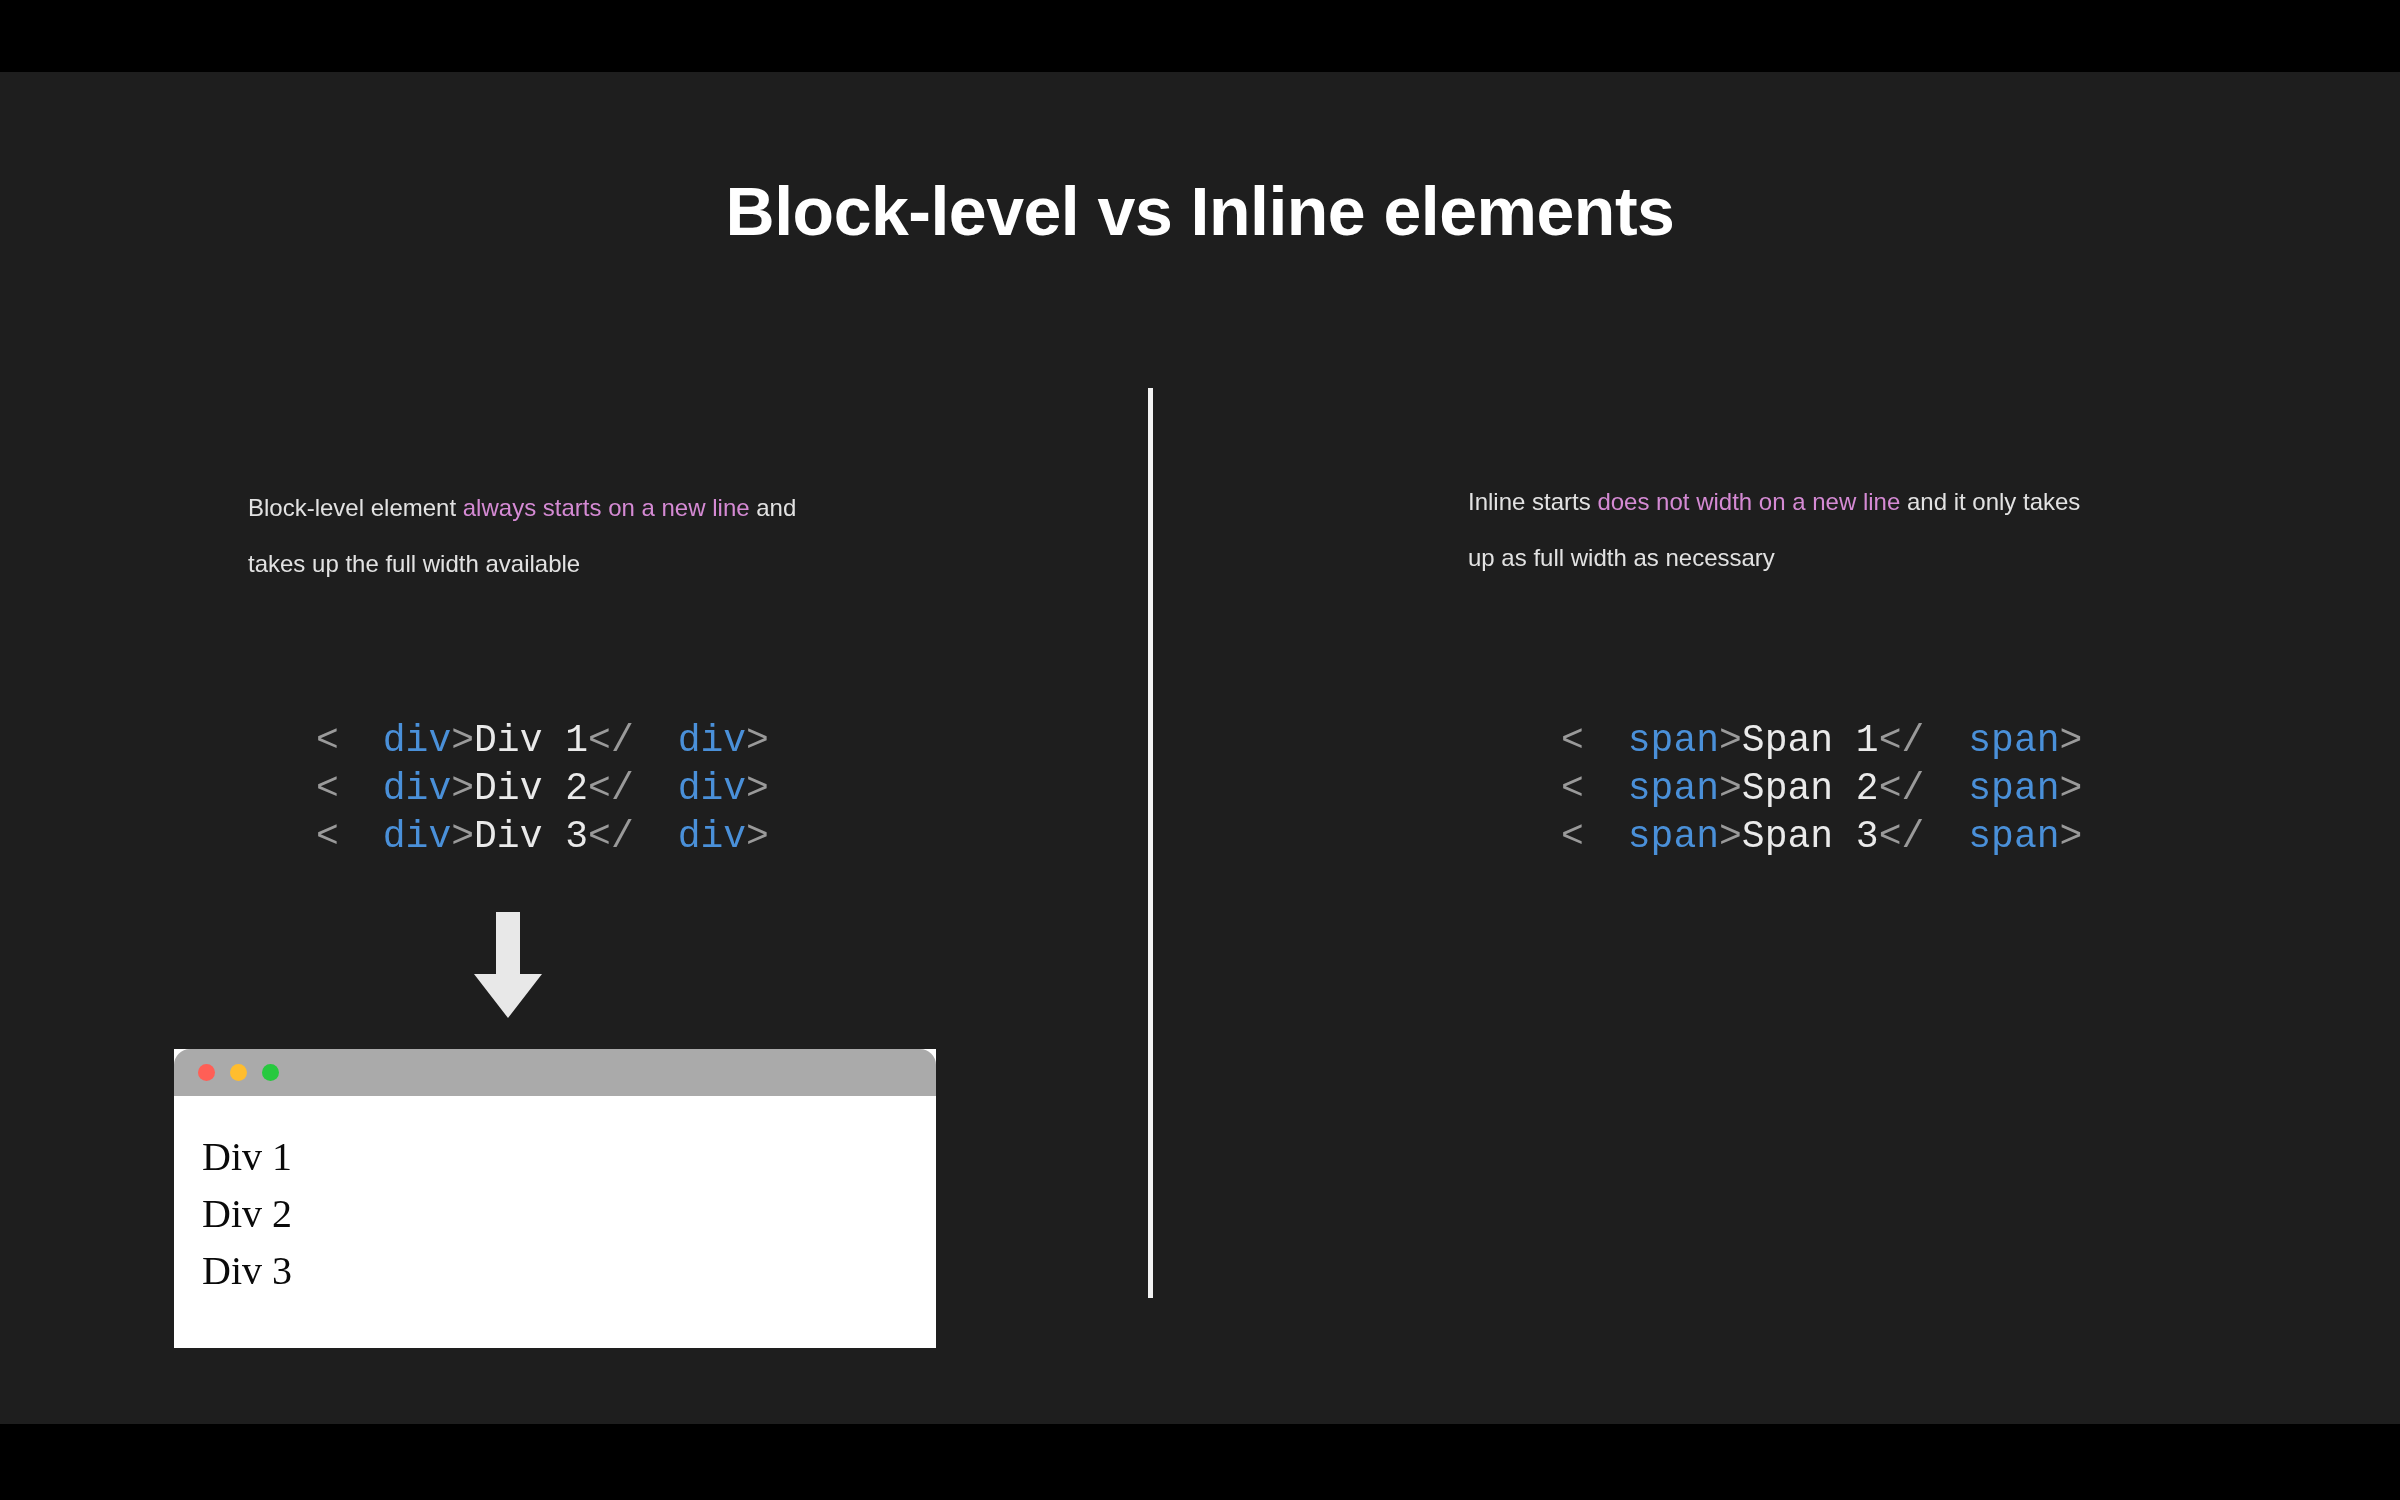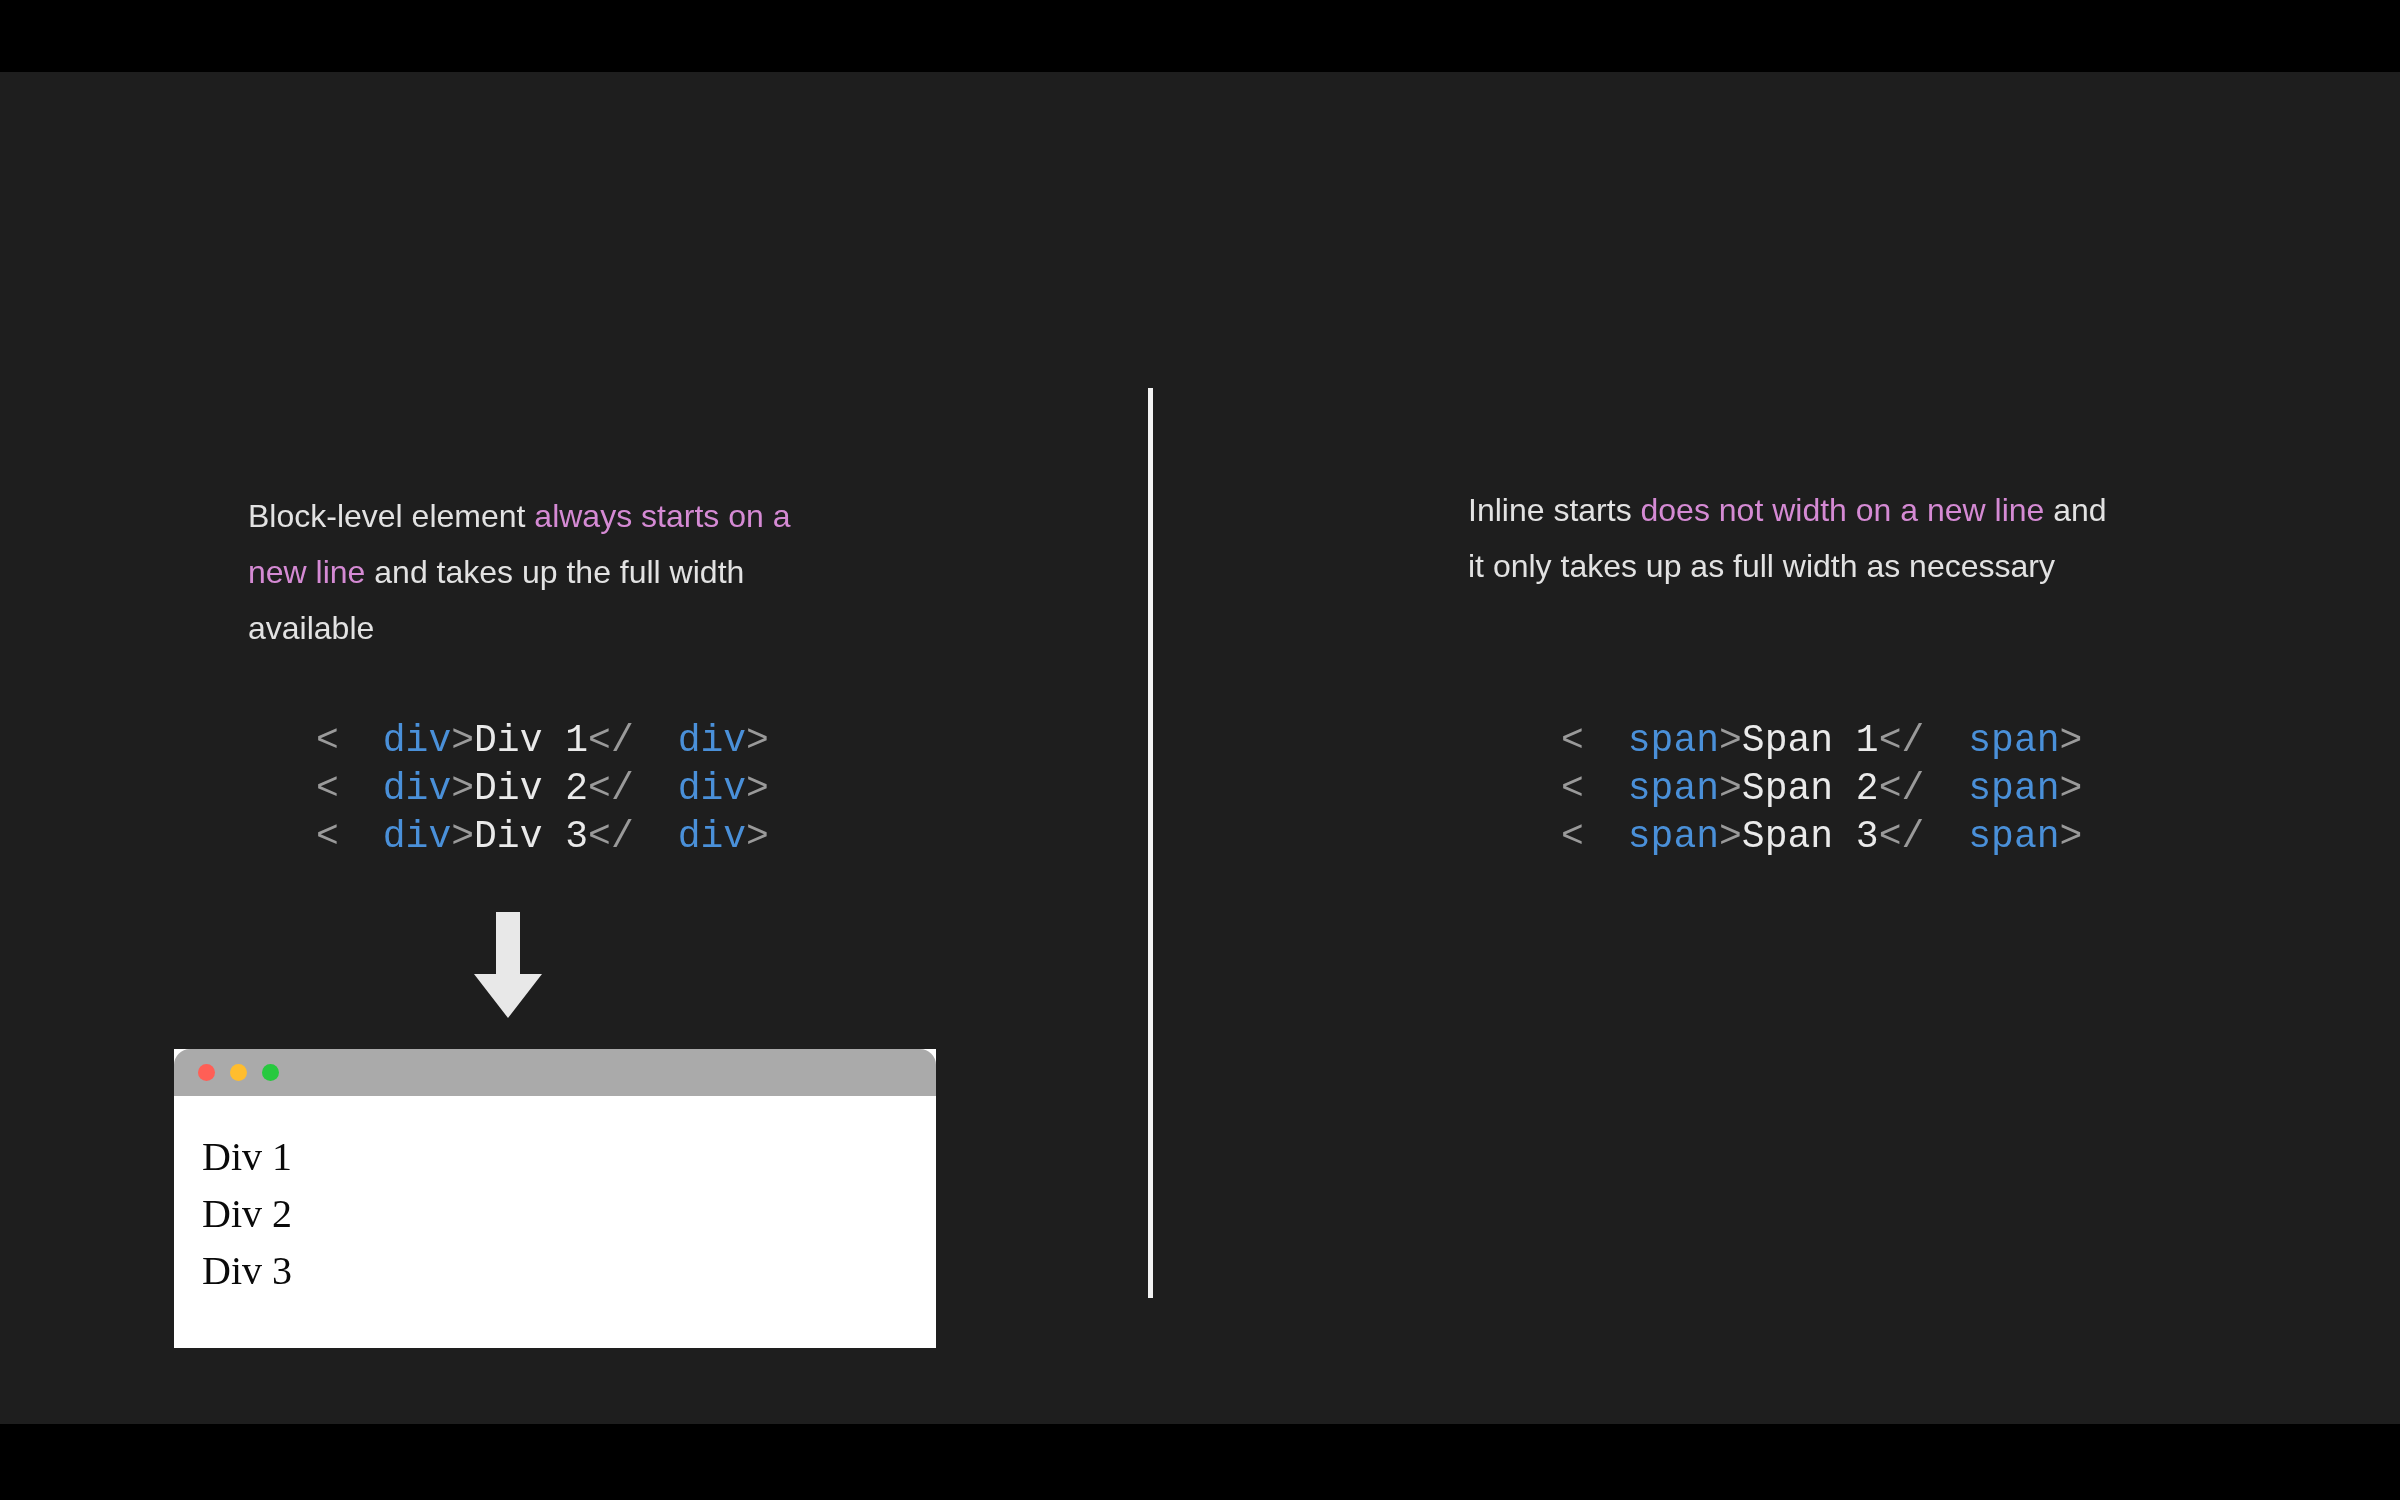--- a/index.html
+++ b/index.html
@@ -72,21 +72,21 @@
   .column {
     position: absolute;
     top: 0;
   }
   #left-column  { left: 0px;    width: 1148px; }
   #right-column { left: 1153px; width: 1247px; }
 
   .lede {
     position: absolute;
     color: #e2e2e2;
-    font-size: 32px;
+    font-size: 24px;
     line-height: 56px;
     font-family: "Liberation Sans", sans-serif;
   }
   #left-lede  { left: 248px; top: 384px; width: 600px; }
   #right-lede { left: 315px; top: 378px; width: 640px; }
 
   .hl { color: #d58ad4; }
 
   
   .code-block {
@@ -156,20 +156,21 @@
 </style>
 </head>
 <body>
 
 <div id="slide-root">
 
   <div class="letterbox top"></div>
 
   <div id="stage">
 
+    <div id="slide-title">Block-level vs Inline elements</div>
 
     <div id="center-divider"></div>
 
     <div id="left-column" class="column">
 
       <p id="left-lede" class="lede"><span>Block-level element </span><span class="hl">always starts on a new line</span><span> and takes up the full width available</span></p>
 
       <div id="left-code" class="code-block"><div><span class="tok-bracket">&lt;</span><span class="tok-tag">div</span><span class="tok-bracket">&gt;</span><span class="tok-text">Div 1</span><span class="tok-bracket">&lt;/</span><span class="tok-tag">div</span><span class="tok-bracket">&gt;</span></div><div><span class="tok-bracket">&lt;</span><span class="tok-tag">div</span><span class="tok-bracket">&gt;</span><span class="tok-text">Div 2</span><span class="tok-bracket">&lt;/</span><span class="tok-tag">div</span><span class="tok-bracket">&gt;</span></div><div><span class="tok-bracket">&lt;</span><span class="tok-tag">div</span><span class="tok-bracket">&gt;</span><span class="tok-text">Div 3</span><span class="tok-bracket">&lt;/</span><span class="tok-tag">div</span><span class="tok-bracket">&gt;</span></div></div>
 
       <svg id="left-arrow" class="arrow-down" viewBox="0 0 80 110">

